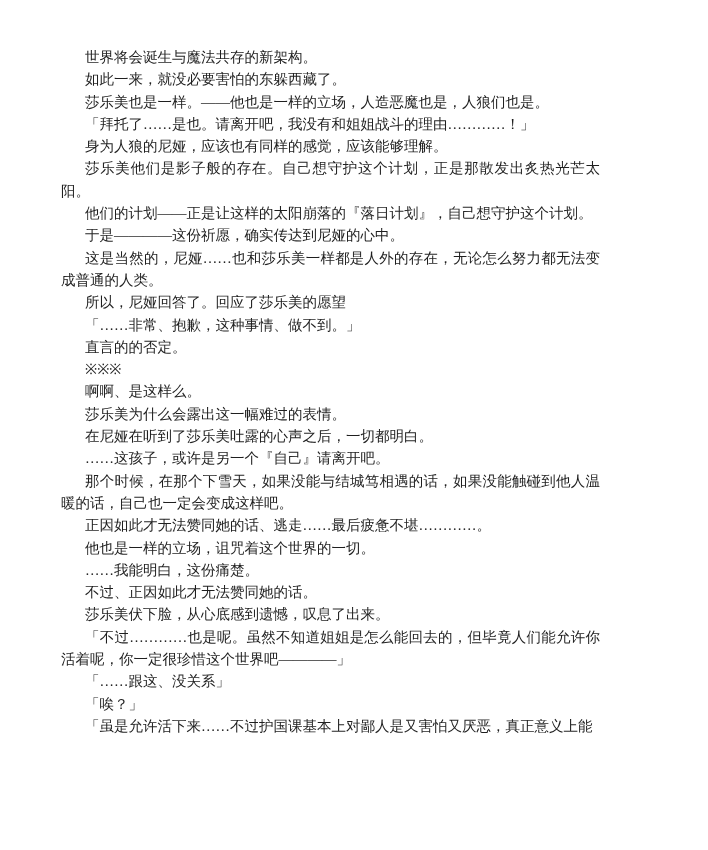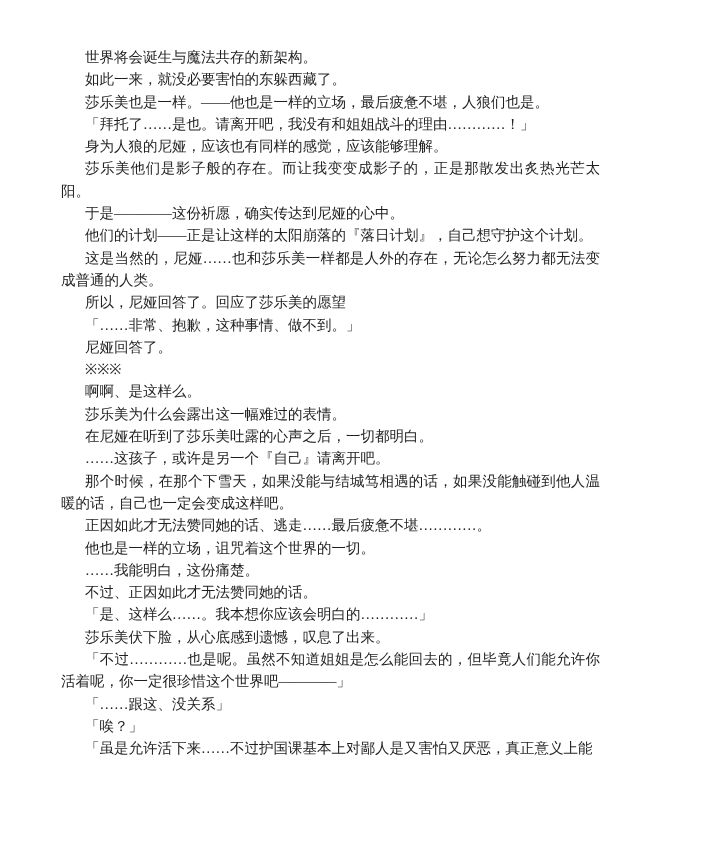--- a/index.html
+++ b/index.html
@@ -30,39 +30,38 @@
     text-indent: 24px;
     word-break: break-all;
   }
 </style>
 </head>
 <body>
 
 <main class="page">
   <p>世界将会诞生与魔法共存的新架构。</p>
   <p>如此一来，就没必要害怕的东躲西藏了。</p>
-  <p>莎乐美也是一样。——他也是一样的立场，最后疲惫不堪，人狼们也是。</p>
+  <p>莎乐美也是一样。——他也是一样的立场，人造恶魔也是，人狼们也是。</p>
   <p>「拜托了……是也。请离开吧，我没有和姐姐战斗的理由…………！」</p>
   <p>身为人狼的尼娅，应该也有同样的感觉，应该能够理解。</p>
-  <p>莎乐美他们是影子般的存在。而让我变变成影子的，正是那散发出炙热光芒太阳。</p>
+  <p>莎乐美他们是影子般的存在。自己想守护这个计划，正是那散发出炙热光芒太阳。</p>
+  <p>他们的计划——正是让这样的太阳崩落的『落日计划』，自己想守护这个计划。</p>
   <p>于是————这份祈愿，确实传达到尼娅的心中。</p>
-  <p>他们的计划——正是让这样的太阳崩落的『落日计划』，自己想守护这个计划。</p>
   <p>这是当然的，尼娅……也和莎乐美一样都是人外的存在，无论怎么努力都无法变成普通的人类。</p>
   <p>所以，尼娅回答了。回应了莎乐美的愿望</p>
   <p>「……非常、抱歉，这种事情、做不到。」</p>
-  <p>尼娅回答了。</p>
+  <p>直言的的否定。</p>
   <p>※※※</p>
   <p>啊啊、是这样么。</p>
   <p>莎乐美为什么会露出这一幅难过的表情。</p>
   <p>在尼娅在听到了莎乐美吐露的心声之后，一切都明白。</p>
   <p>……这孩子，或许是另一个『自己』请离开吧。</p>
   <p>那个时候，在那个下雪天，如果没能与结城笃相遇的话，如果没能触碰到他人温暖的话，自己也一定会变成这样吧。</p>
   <p>正因如此才无法赞同她的话、逃走……最后疲惫不堪…………。</p>
   <p>他也是一样的立场，诅咒着这个世界的一切。</p>
   <p>……我能明白，这份痛楚。</p>
   <p>不过、正因如此才无法赞同她的话。</p>
-  <p>「是、这样么……。我本想你应该会明白的…………」</p>
   <p>莎乐美伏下脸，从心底感到遗憾，叹息了出来。</p>
   <p>「不过…………也是呢。虽然不知道姐姐是怎么能回去的，但毕竟人们能允许你活着呢，你一定很珍惜这个世界吧————」</p>
   <p>「……跟这、没关系」</p>
   <p>「唉？」</p>
   <p>「虽是允许活下来……不过护国课基本上对鄙人是又害怕又厌恶，真正意义上能</p>
 </main>
 
 </body></html>

